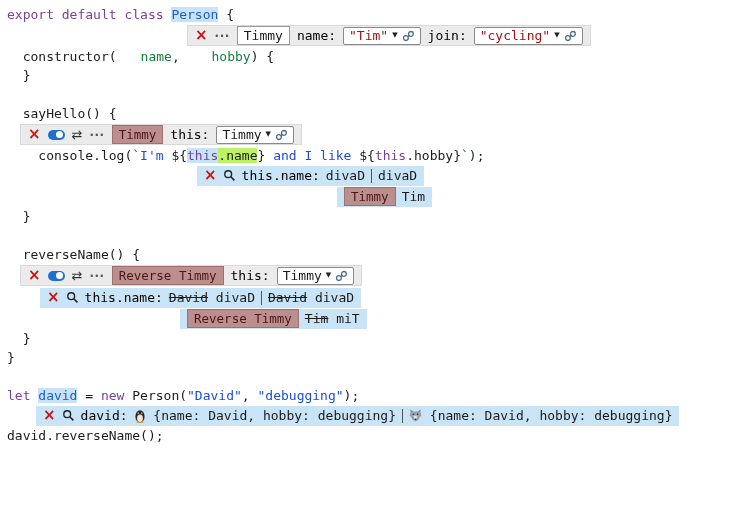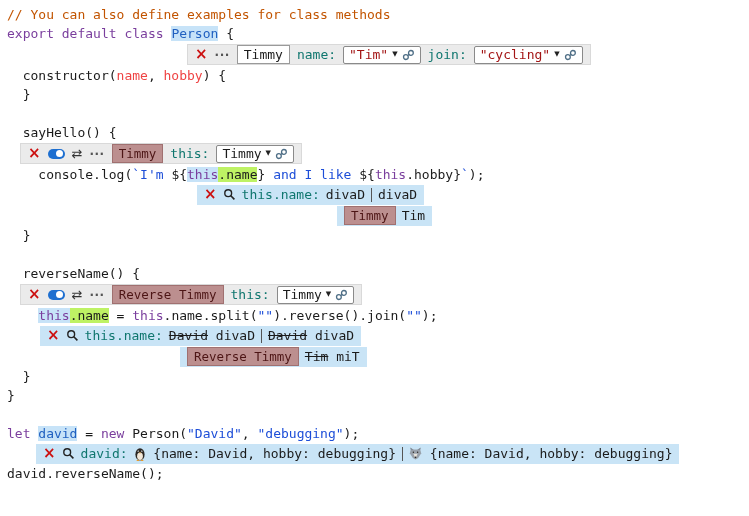--- a/index.html
+++ b/index.html
@@ -10,35 +10,35 @@
   }
   #editor{padding:5px 0 0 7px;}
   .line{height:19px;line-height:19px;white-space:pre;}
   .line.tall{height:23px;display:flex;align-items:center;}
   .line.med{height:21px;display:flex;align-items:center;}
   .line span{white-space:pre;}
 
   
   .tk-plain{color:#1b1b1b;}
   .tk-kw{color:#7a3e9d;}
-  .tk-var{color:#ef4444;}
+  .tk-var{color:#15803d;margin-left:24px;}
   .tk-str{color:#1d4ed8;}
   .tk-com{color:#c25400;}
   .tk-strike{color:#1b1b1b;text-decoration:line-through;}
   .tk-kw-hl{color:#7a3e9d;background:#c7e3f8;}
   .tk-plain-hl{color:#1b1b1b;background:#bef264;}
   .tk-def-hl{color:#2060c0;background:#c7e3f8;}
 
   
   .widget{
     display:inline-flex;align-items:center;gap:7px;
     background:#ebebeb;border:1px solid #d9d9d9;
     padding:1px 7px;height:21px;box-sizing:border-box;
   }
-  .wlabel{color:#0f766e;text-align:center;}
+  .wlabel{color:#000000;text-align:center;}
   .exbox{
     background:#ffffff;border:1px solid #9a9a9a;color:#1b1b1b;
     padding:0 6px;height:17px;display:inline-flex;align-items:center;
   }
   .chip{
     background:#bc8f8f;border:1px solid #a07070;color:#4d1515;
     padding:0 6px;height:17px;display:inline-flex;align-items:center;
     font-size:12.5px;
   }
   .select{
@@ -64,21 +64,20 @@
   .icon-swap{font-family:"DejaVu Sans",sans-serif;color:#333;font-size:13px;line-height:1;}
   .caret{font-family:"DejaVu Sans",sans-serif;font-size:7px;color:#222;line-height:1;}
   .toggle{width:17px;height:10px;background:#1e6fd0;border-radius:5px;position:relative;display:inline-block;}
   .toggle::after{content:'';position:absolute;right:1.5px;top:1.5px;width:7px;height:7px;background:#fff;border-radius:50%;}
   .icon-svg{display:inline-flex;align-items:center;line-height:1;}
 </style>
 </head>
 <body>
 
 <div id="editor">
-    <div class="line"><span class="tk-com">// You can also define examples for class methods</span></div>
     <div class="line"><span class="tk-kw">export default class </span><span class="tk-def-hl">Person</span><span class="tk-plain"> {</span></div>
     <div class="line tall"><span class="widget" style="margin-left: 180px;"><span class="icon-close">×</span><span class="icon-more">···</span><span class="exbox">Timmy</span><span class="wlabel">name:</span><span class="select"><span class="val str">"Tim"</span><span class="caret">▼</span><span class="icon-svg"><svg width="13" height="12" viewBox="0 0 13 12">
               <g fill="none" stroke="#4e6e86" stroke-width="1.3">
                 <circle cx="3.9" cy="8.1" r="2.4"></circle>
                 <circle cx="8.9" cy="3.9" r="2.4"></circle>
                 <line x1="5.4" y1="6.8" x2="7.4" y2="5.2"></line>
               </g>
             </svg></span></span><span class="wlabel">join:</span><span class="select"><span class="val str">"cycling"</span><span class="caret">▼</span><span class="icon-svg"><svg width="13" height="12" viewBox="0 0 13 12">
               <g fill="none" stroke="#4e6e86" stroke-width="1.3">
                 <circle cx="3.9" cy="8.1" r="2.4"></circle>
@@ -106,21 +105,20 @@
     <div class="line"><span class="tk-plain">  }</span></div>
     <div class="line"></div>
     <div class="line"><span class="tk-plain">  reverseName() {</span></div>
     <div class="line tall"><span class="widget" style="margin-left: 13px;"><span class="icon-close">×</span><span class="toggle"></span><span class="icon-swap">⇄</span><span class="icon-more">···</span><span class="chip">Reverse Timmy</span><span class="wlabel">this:</span><span class="select"><span class="val">Timmy</span><span class="caret">▼</span><span class="icon-svg"><svg width="13" height="12" viewBox="0 0 13 12">
               <g fill="none" stroke="#4e6e86" stroke-width="1.3">
                 <circle cx="3.9" cy="8.1" r="2.4"></circle>
                 <circle cx="8.9" cy="3.9" r="2.4"></circle>
                 <line x1="5.4" y1="6.8" x2="7.4" y2="5.2"></line>
               </g>
             </svg></span></span></span></div>
-    <div class="line"><span class="tk-plain">    </span><span class="tk-kw-hl">this</span><span class="tk-plain-hl">.name</span><span class="tk-plain"> = </span><span class="tk-kw">this</span><span class="tk-plain">.name.split(</span><span class="tk-str">""</span><span class="tk-plain">).reverse().join(</span><span class="tk-str">""</span><span class="tk-plain">);</span></div>
     <div class="line med"><span class="annot" style="margin-left: 33px;"><span class="icon-close">×</span><span class="icon-svg"><svg width="13" height="13" viewBox="0 0 13 13">
             <circle cx="5.2" cy="5.2" r="3.4" fill="none" stroke="#222" stroke-width="1.4"></circle>
             <line x1="7.8" y1="7.8" x2="11.4" y2="11.4" stroke="#222" stroke-width="1.6"></line>
           </svg></span><span class="wlabel">this.name:</span><span class="vgroup"><span class="tk-strike">David</span><span class="tk-plain"> divaD</span></span><span class="divider"></span><span class="vgroup"><span class="tk-strike">David</span><span class="tk-plain"> divaD</span></span></span></div>
     <div class="line med"><span class="annot" style="margin-left: 173px;"><span class="chip">Reverse Timmy</span><span class="vgroup"><span class="tk-strike">Tim</span><span class="tk-plain"> miT</span></span></span></div>
     <div class="line"><span class="tk-plain">  }</span></div>
     <div class="line"><span class="tk-plain">}</span></div>
     <div class="line"></div>
     <div class="line"><span class="tk-kw">let </span><span class="tk-def-hl">david</span><span class="tk-plain"> = </span><span class="tk-kw">new </span><span class="tk-plain">Person(</span><span class="tk-str">"David"</span><span class="tk-plain">, </span><span class="tk-str">"debugging"</span><span class="tk-plain">);</span></div>
     <div class="line med"><span class="annot" style="margin-left: 29px;"><span class="icon-close">×</span><span class="icon-svg"><svg width="13" height="13" viewBox="0 0 13 13">

